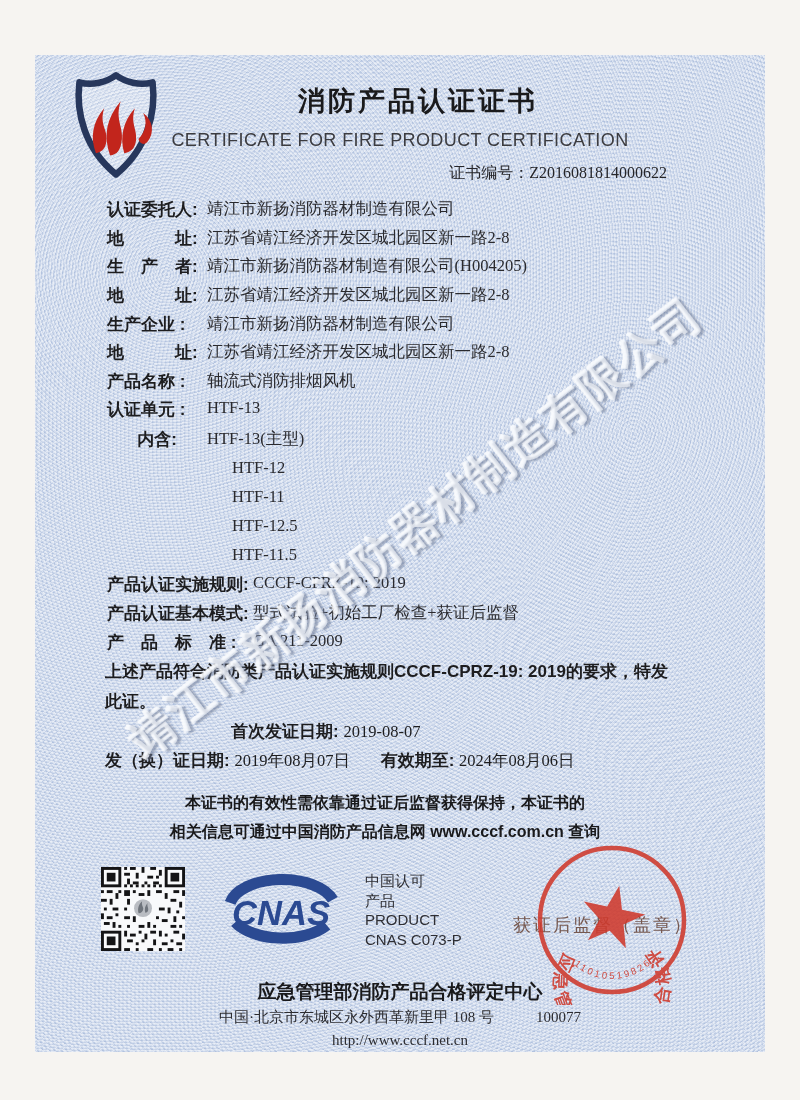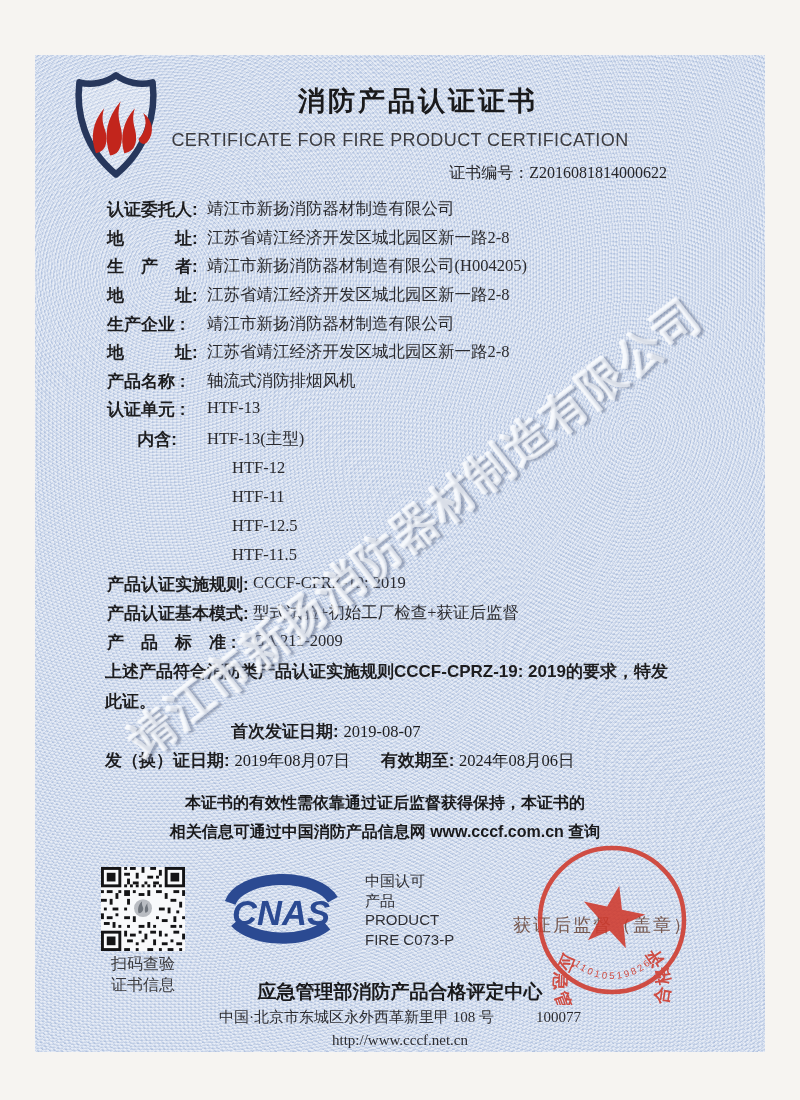--- a/index.html
+++ b/index.html
@@ -228,35 +228,31 @@
         <rect x="8" y="28" width="2" height="1"></rect>
           <rect x="12" y="28" width="1" height="1"></rect>
           <rect x="16" y="28" width="2" height="1"></rect>
           <rect x="20" y="28" width="1" height="1"></rect>
           <rect x="23" y="28" width="2" height="1"></rect>
           <rect x="27" y="28" width="1" height="1"></rect>
       </g>
       <circle cx="14.5" cy="14.2" r="3.1" fill="#b9bcc2"></circle>
       <path d="M13 16 C12.5 14.5 13 12.8 14.2 11.8 C13.9 13.2 14.6 13.6 14.6 14.4 C14.6 15.3 13.8 15.9 13 16 Z M15.3 15.8 C14.9 14.6 15.2 13.3 16.1 12.4 C15.8 13.5 16.4 13.9 16.3 14.8 C16.2 15.6 15.8 15.8 15.3 15.8 Z" fill="#6f747c"></path>
     </svg>
-    <div class="qr-caption">
-      <div>扫码查验</div>
-      <div>证书信息</div>
-    </div>
 
     <svg class="abs" style="left:186px;top:814px" width="120" height="82" viewBox="0 0 118 80">
       <path d="M9 33 A 52 28 0 0 1 110 30" fill="none" stroke="#2b4a92" stroke-width="11"></path>
       <path d="M14 52 A 52 28 0 0 0 104 55" fill="none" stroke="#2b4a92" stroke-width="11"></path>
       <text x="59" y="55" text-anchor="middle" font-size="34" font-weight="bold" font-style="italic" fill="#2b4a92">CNAS</text>
     </svg>
     <div class="cnas-text">
       <div>中国认可</div>
       <div>产品</div>
       <div>PRODUCT</div>
-      <div>FIRE C073-P</div>
+      <div>CNAS C073-P</div>
     </div>
 
     <div class="overlay-seal-label">获证后监督（盖章）</div>
 
     <svg class="abs stamp" style="left:492px;top:780px" width="170" height="170" viewBox="-85 -85 170 170">
       <defs>
         <path id="arcTop" d="M -47 33 A 57 57 0 1 0 47 33"></path>
         <path id="arcBot" d="M -41 42 A 58 58 0 0 0 41 42"></path>
       </defs>
       <circle cx="0" cy="0" r="72" fill="none" stroke="#cf392c" stroke-width="4.5"></circle>

